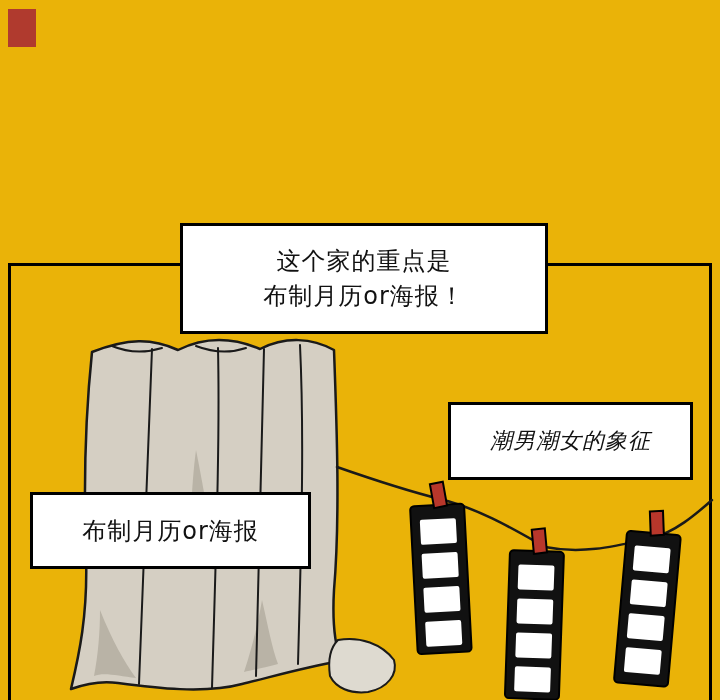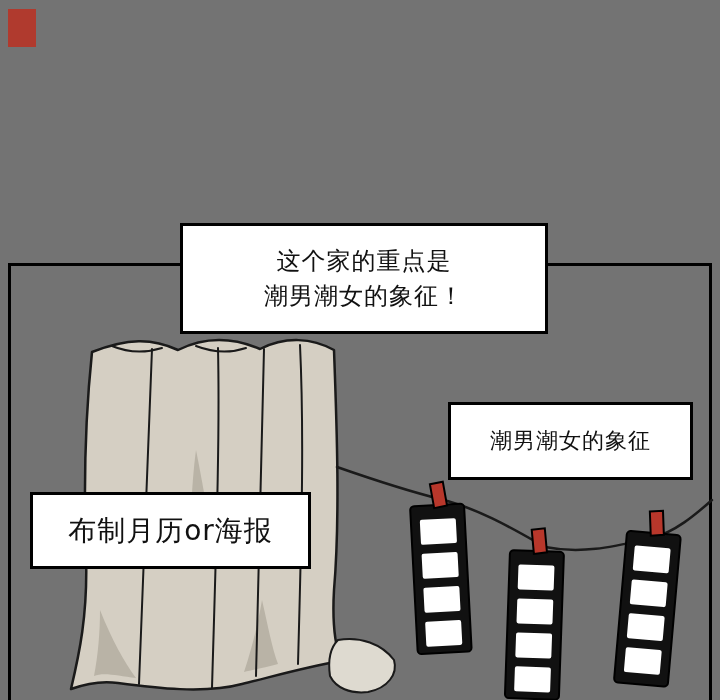--- a/index.html
+++ b/index.html
@@ -1,17 +1,17 @@
 <!DOCTYPE html>
 <html><head>
 <meta charset="utf-8">
 <style>
   html,body { margin:0; padding:0; background:#fff; }
   .stage {
-    position:relative; width:720px; height:700px; background:#737373;
+    position:relative; width:720px; height:700px; background:#eab308;
     overflow:hidden; font-family:"DejaVu Sans","Liberation Sans",sans-serif;
     color:#111;
   }
   .red-block {
     position:absolute; left:8px; top:9px; width:28px; height:38px;
     background:#b03a2e; z-index:3;
   }
   .panel {
     position:absolute; left:8px; top:263px; width:698px; height:460px;
     border:3px solid #000; z-index:0; background:transparent;
@@ -21,25 +21,25 @@
     position:absolute; background:#ffffff; border:3px solid #000;
     display:flex; flex-direction:column; justify-content:center; align-items:center;
     text-align:center; z-index:2; box-sizing:border-box;
   }
   .caption-box {
     left:180px; top:223px; width:368px; height:111px;
     font-size:24px; line-height:35px; letter-spacing:1px;
   }
   .curtain-label {
     left:30px; top:492px; width:281px; height:77px;
-    font-size:28px; letter-spacing:1px;
+    font-size:24px; letter-spacing:1px;
   }
   .photo-label {
     left:448px; top:402px; width:245px; height:78px;
-    font-size:22px; line-height:32px; letter-spacing:1px;
+    font-size:22px; line-height:32px; letter-spacing:1px;font-style:italic;
   }
 </style>
 </head>
 <body>
 
 <div class="stage">
 
   <div class="red-block"></div>
 
   <div class="panel"></div>
@@ -103,21 +103,21 @@
       <rect x="636" y="547" width="36" height="25" rx="2" fill="#ffffff"></rect>
       <rect x="636" y="581" width="36" height="25" rx="2" fill="#ffffff"></rect>
       <rect x="636" y="615" width="36" height="25" rx="2" fill="#ffffff"></rect>
       <rect x="636" y="649" width="36" height="25" rx="2" fill="#ffffff"></rect>
       <path d="M648,512 L661,510 L664,534 L651,536 Z" fill="#b8372b" stroke="#000" stroke-width="2"></path>
     </g>
   </svg>
 
   <div class="textbox caption-box">
     <div>这个家的重点是</div>
-    <div>潮男潮女的象征！</div>
+    <div>布制月历or海报！</div>
   </div>
 
   <div class="textbox curtain-label">
     <div>布制月历or海报</div>
   </div>
 
   <div class="textbox photo-label">
     <div>潮男潮女的象征</div>
   </div>
 

